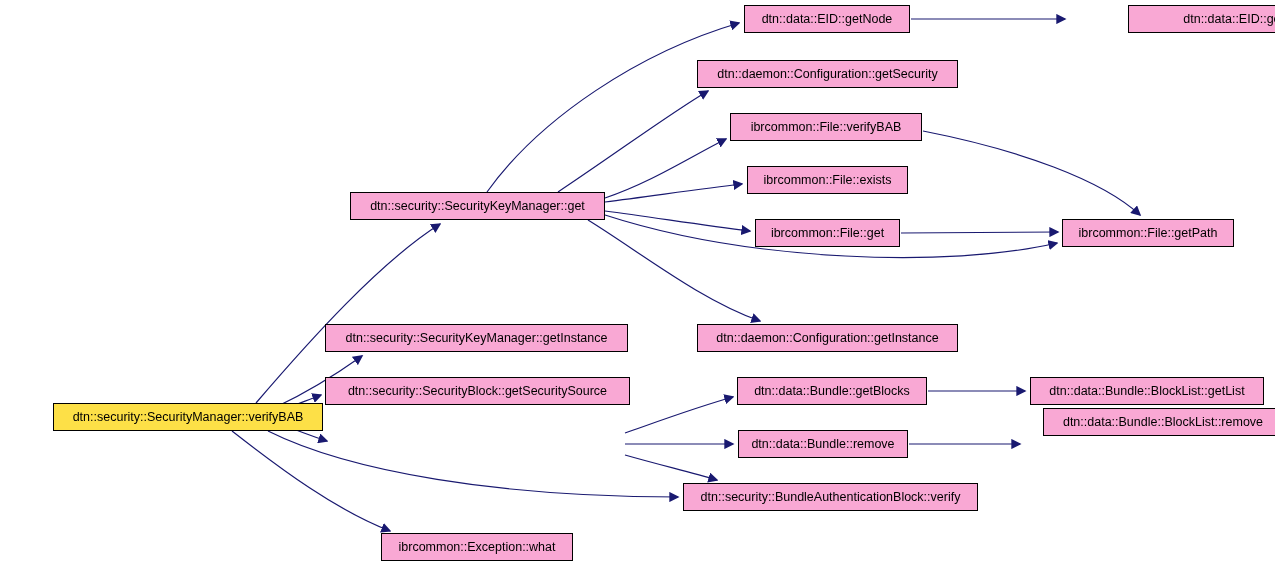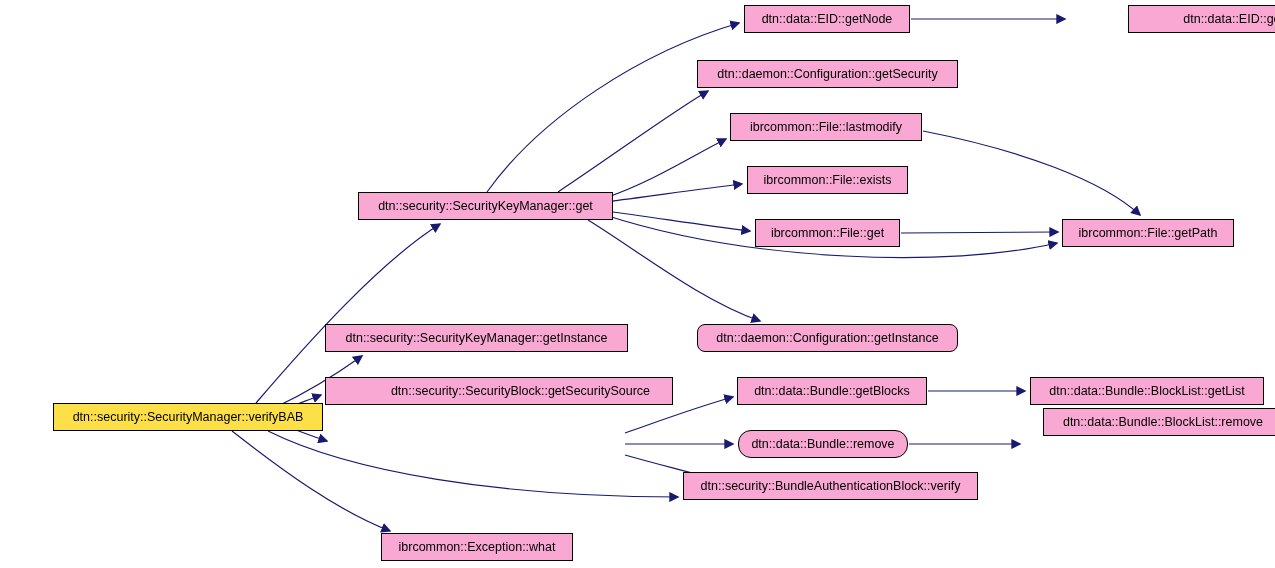--- a/index.html
+++ b/index.html
@@ -55,31 +55,31 @@
       <path d="M 901,233 L 1058,232" marker-end="url(#arrow)"></path>
       <path d="M 625,433 C 662,420 700,406 733,397" marker-end="url(#arrow)"></path>
       <path d="M 625,444 L 733,444" marker-end="url(#arrow)"></path>
       <path d="M 625,455 C 660,465 690,472 717,480" marker-end="url(#arrow)"></path>
       <path d="M 928,391 L 1025,391" marker-end="url(#arrow)"></path>
       <path d="M 909,444 L 1020,444" marker-end="url(#arrow)"></path>
     </g>
   </svg>
 
   <div class="node highlight" style="left:6px;  top:403px; width:268px;">dtn::security::SecurityManager::verifyBAB</div>
-  <div class="node" style="left:350px; top:192px; width:253px;margin-left:8px;">dtn::security::SecurityKeyManager::get</div>
+  <div class="node" style="left:350px; top:192px; width:253px;">dtn::security::SecurityKeyManager::get</div>
   <div class="node" style="left:744px; top:5px;   width:164px;">dtn::data::EID::getNode</div>
   <div class="node" style="left:1128px;top:5px;   width:155px;padding-left:40px;">dtn::data::EID::getHost</div>
   <div class="node" style="left:697px; top:60px;  width:259px;">dtn::daemon::Configuration::getSecurity</div>
-  <div class="node" style="left:730px; top:113px; width:190px;">ibrcommon::File::lastmodify</div>
+  <div class="node" style="left:730px; top:113px; width:190px;">ibrcommon::File::verifyBAB</div>
   <div class="node" style="left:747px; top:166px; width:159px;">ibrcommon::File::exists</div>
   <div class="node" style="left:755px; top:219px; width:143px;">ibrcommon::File::get</div>
   <div class="node" style="left:1062px;top:219px; width:170px;">ibrcommon::File::getPath</div>
-  <div class="node" style="left:697px; top:324px; width:259px;border-radius:8px;">dtn::daemon::Configuration::getInstance</div>
+  <div class="node" style="left:697px; top:324px; width:259px;">dtn::daemon::Configuration::getInstance</div>
   <div class="node" style="left:325px; top:324px; width:301px;">dtn::security::SecurityKeyManager::getInstance</div>
-  <div class="node" style="left:325px; top:377px; width:303px;padding-left:43px;">dtn::security::SecurityBlock::getSecuritySource</div>
+  <div class="node" style="left:325px; top:377px; width:303px;">dtn::security::SecurityBlock::getSecuritySource</div>
   <div class="node" style="left:737px; top:377px; width:188px;">dtn::data::Bundle::getBlocks</div>
   <div class="node" style="left:1030px;top:377px; width:232px;">dtn::data::Bundle::BlockList::getList</div>
-  <div class="node" style="left:738px; top:430px; width:168px;border-radius:13px;">dtn::data::Bundle::remove</div>
+  <div class="node" style="left:738px; top:430px; width:168px;">dtn::data::Bundle::remove</div>
   <div class="node" style="left:1025px;top:408px; width:238px;margin-left:18px;">dtn::data::Bundle::BlockList::remove</div>
-  <div class="node" style="left:683px; top:472px; width:293px;">dtn::security::BundleAuthenticationBlock::verify</div>
+  <div class="node" style="left:683px; top:483px; width:293px;">dtn::security::BundleAuthenticationBlock::verify</div>
   <div class="node" style="left:381px; top:533px; width:190px;">ibrcommon::Exception::what</div>
 
 </div>
 
 </body></html>

